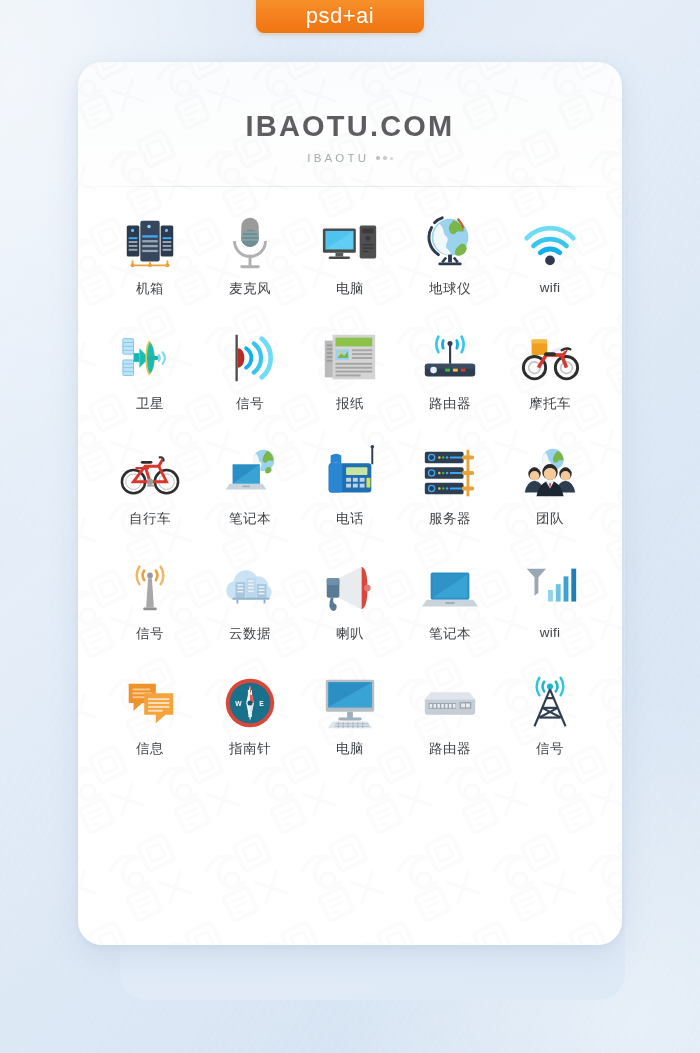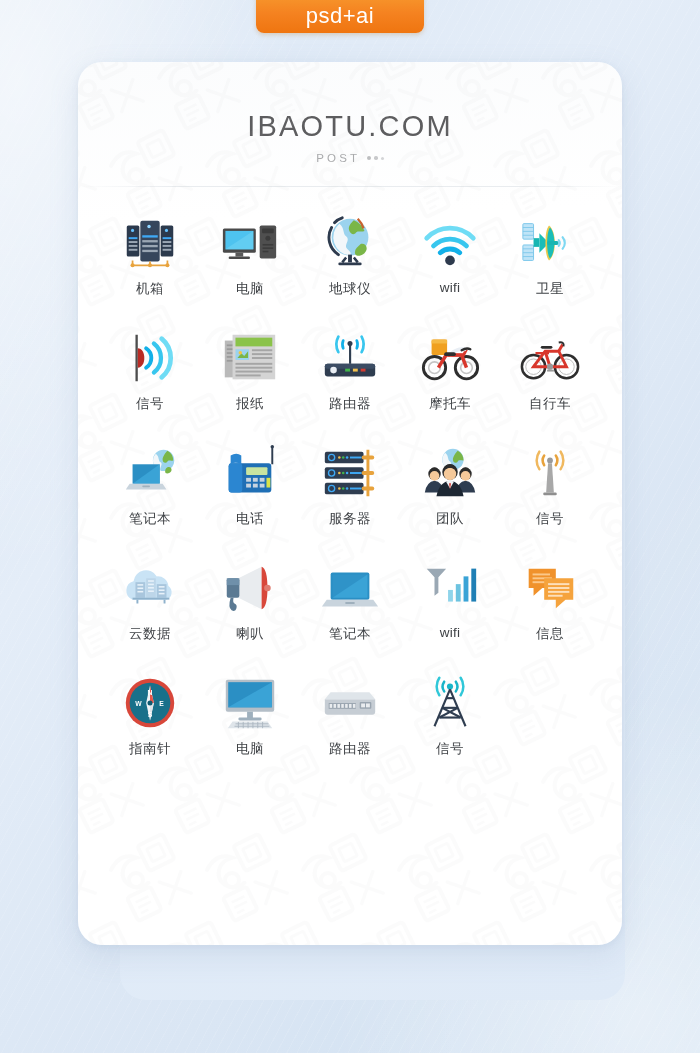--- a/index.html
+++ b/index.html
@@ -57,21 +57,21 @@
   }
 
   
   .wm { position: absolute; inset: 0; pointer-events: none; z-index: 4; opacity: .5; }
   .wm-tile { position: absolute; color: #b9bec4; }
   .wm-tile svg { display: block; }
 
   
   .header { position: absolute; left: 0; top: 0; width: 100%; text-align: center; }
   .title {
-    margin-top: 48px; font-size: 29px; letter-spacing: 2.2px; color: #5d5d5f; font-weight: 400;
+    margin-top: 48px; font-size: 29px; letter-spacing: 2.2px; color: #5d5d5f; font-weight: 700;
   }
   .subtitle-row {
     margin-top: 9px; display: flex; align-items: center; justify-content: center; gap: 7px;
   }
   .subtitle { font-size: 11.5px; letter-spacing: 3.2px; color: #a9aaac; }
   .dots { display: flex; align-items: center; gap: 3px; }
   .dots i { display: block; border-radius: 50%; background: #bdbec0; }
   .dots i:nth-child(1) { width: 4px; height: 4px; }
   .dots i:nth-child(2) { width: 3.5px; height: 3.5px; background: #c8c9cb; }
   .dots i:nth-child(3) { width: 3px; height: 3px; background: #d4d5d7; }
@@ -102,21 +102,21 @@
 
 <div class="card-back"></div>
 
 <div class="badge">psd+ai</div>
 
 <div class="card">
 
   <div class="header">
     <div class="title">IBAOTU.COM</div>
     <div class="subtitle-row">
-      <span class="subtitle">POST</span>
+      <span class="subtitle">IBAOTU</span>
       <span class="dots">
           <i></i>
           <i></i>
           <i></i>
         </span>
     </div>
   </div>
   <div class="divider"></div>
 
   <div class="wm" id="wm">
@@ -1153,20 +1153,37 @@
               <circle cx="50" cy="55" r="2.1" fill="#e8a33d"></circle>
  </g>
           </svg>
         </div>
         <div class="lbl">机箱</div>
       </div>
       <div class="cell">
         <div class="ico">
           <svg width="62" height="62" viewBox="0 0 64 64">
  <g>
+  <rect x="23" y="6" width="18" height="30" rx="9" fill="#9b9b9b"></rect>
+  <rect x="23" y="18" width="18" height="18" rx="9" fill="#6f8f93"></rect>
+  <rect x="23" y="20" width="18" height="1.6" fill="#8aa5a9"></rect>
+  <rect x="23" y="24" width="18" height="1.6" fill="#8aa5a9"></rect>
+  <rect x="23" y="28" width="18" height="1.6" fill="#8aa5a9"></rect>
+  <path d="M16 30 a16 16 0 0 0 32 0" stroke="#b0b0b0" stroke-width="3" fill="none"></path>
+  <rect x="30.5" y="44" width="3" height="12" fill="#b0b0b0"></rect>
+  <rect x="22" y="55" width="20" height="3" rx="1.4" fill="#b0b0b0"></rect>
+ </g>
+          </svg>
+        </div>
+        <div class="lbl">麦克风</div>
+      </div>
+      <div class="cell">
+        <div class="ico">
+          <svg width="62" height="62" viewBox="0 0 64 64">
+ <g>
   <rect x="4" y="17" width="34" height="25" rx="1.6" fill="#4a4a4a"></rect>
   <rect x="6.6" y="19.5" width="28.8" height="19" fill="#4ec3ef"></rect>
   <path d="M6.6 38.5 L35.4 19.5 L35.4 38.5 Z" fill="#62cdf2"></path>
   <rect x="17" y="42" width="8" height="4" fill="#5a5a5a"></rect>
   <rect x="10" y="46" width="22" height="2.6" rx="1.2" fill="#4a4a4a"></rect>
   <rect x="42" y="14" width="17" height="34" rx="1.8" fill="#4f4f4f"></rect>
   <rect x="44.5" y="17" width="12" height="5" rx="1" fill="#3b3b3b"></rect>
   <circle cx="50.5" cy="27" r="2.6" fill="#3b3b3b"></circle>
   <rect x="45" y="33" width="11" height="1.6" fill="#3b3b3b"></rect>
   <rect x="45" y="36.5" width="11" height="1.6" fill="#3b3b3b"></rect>

